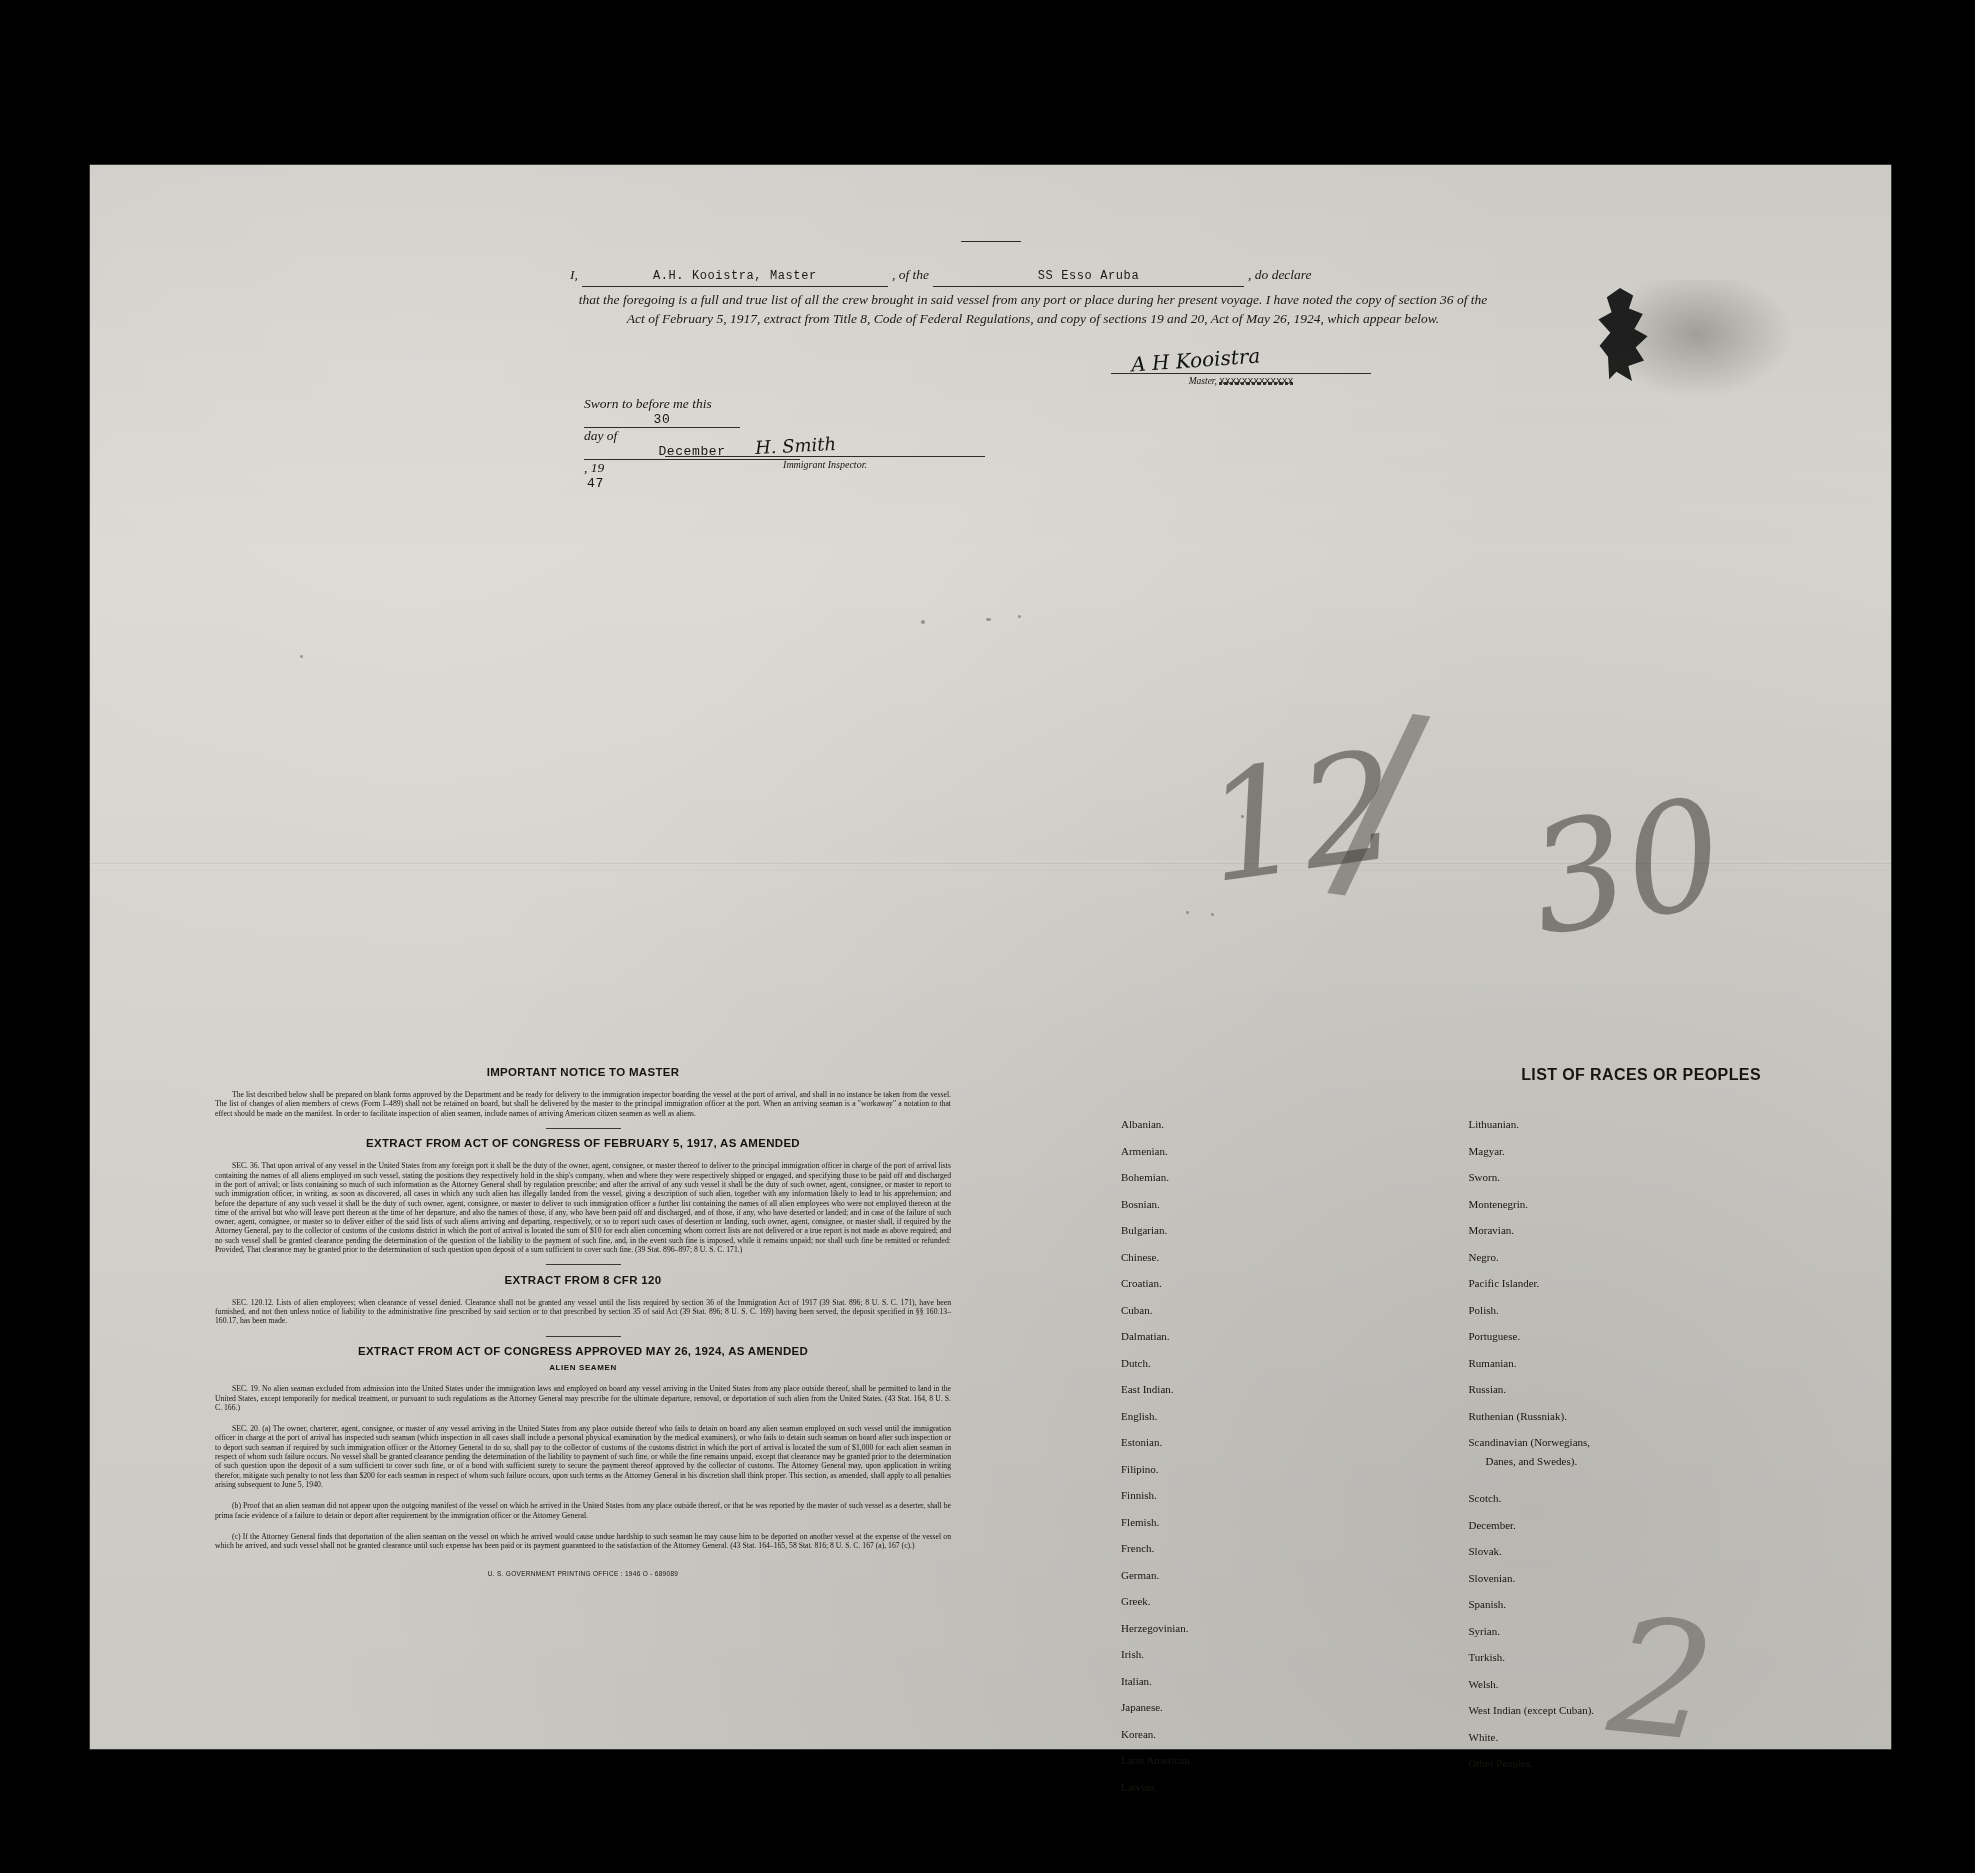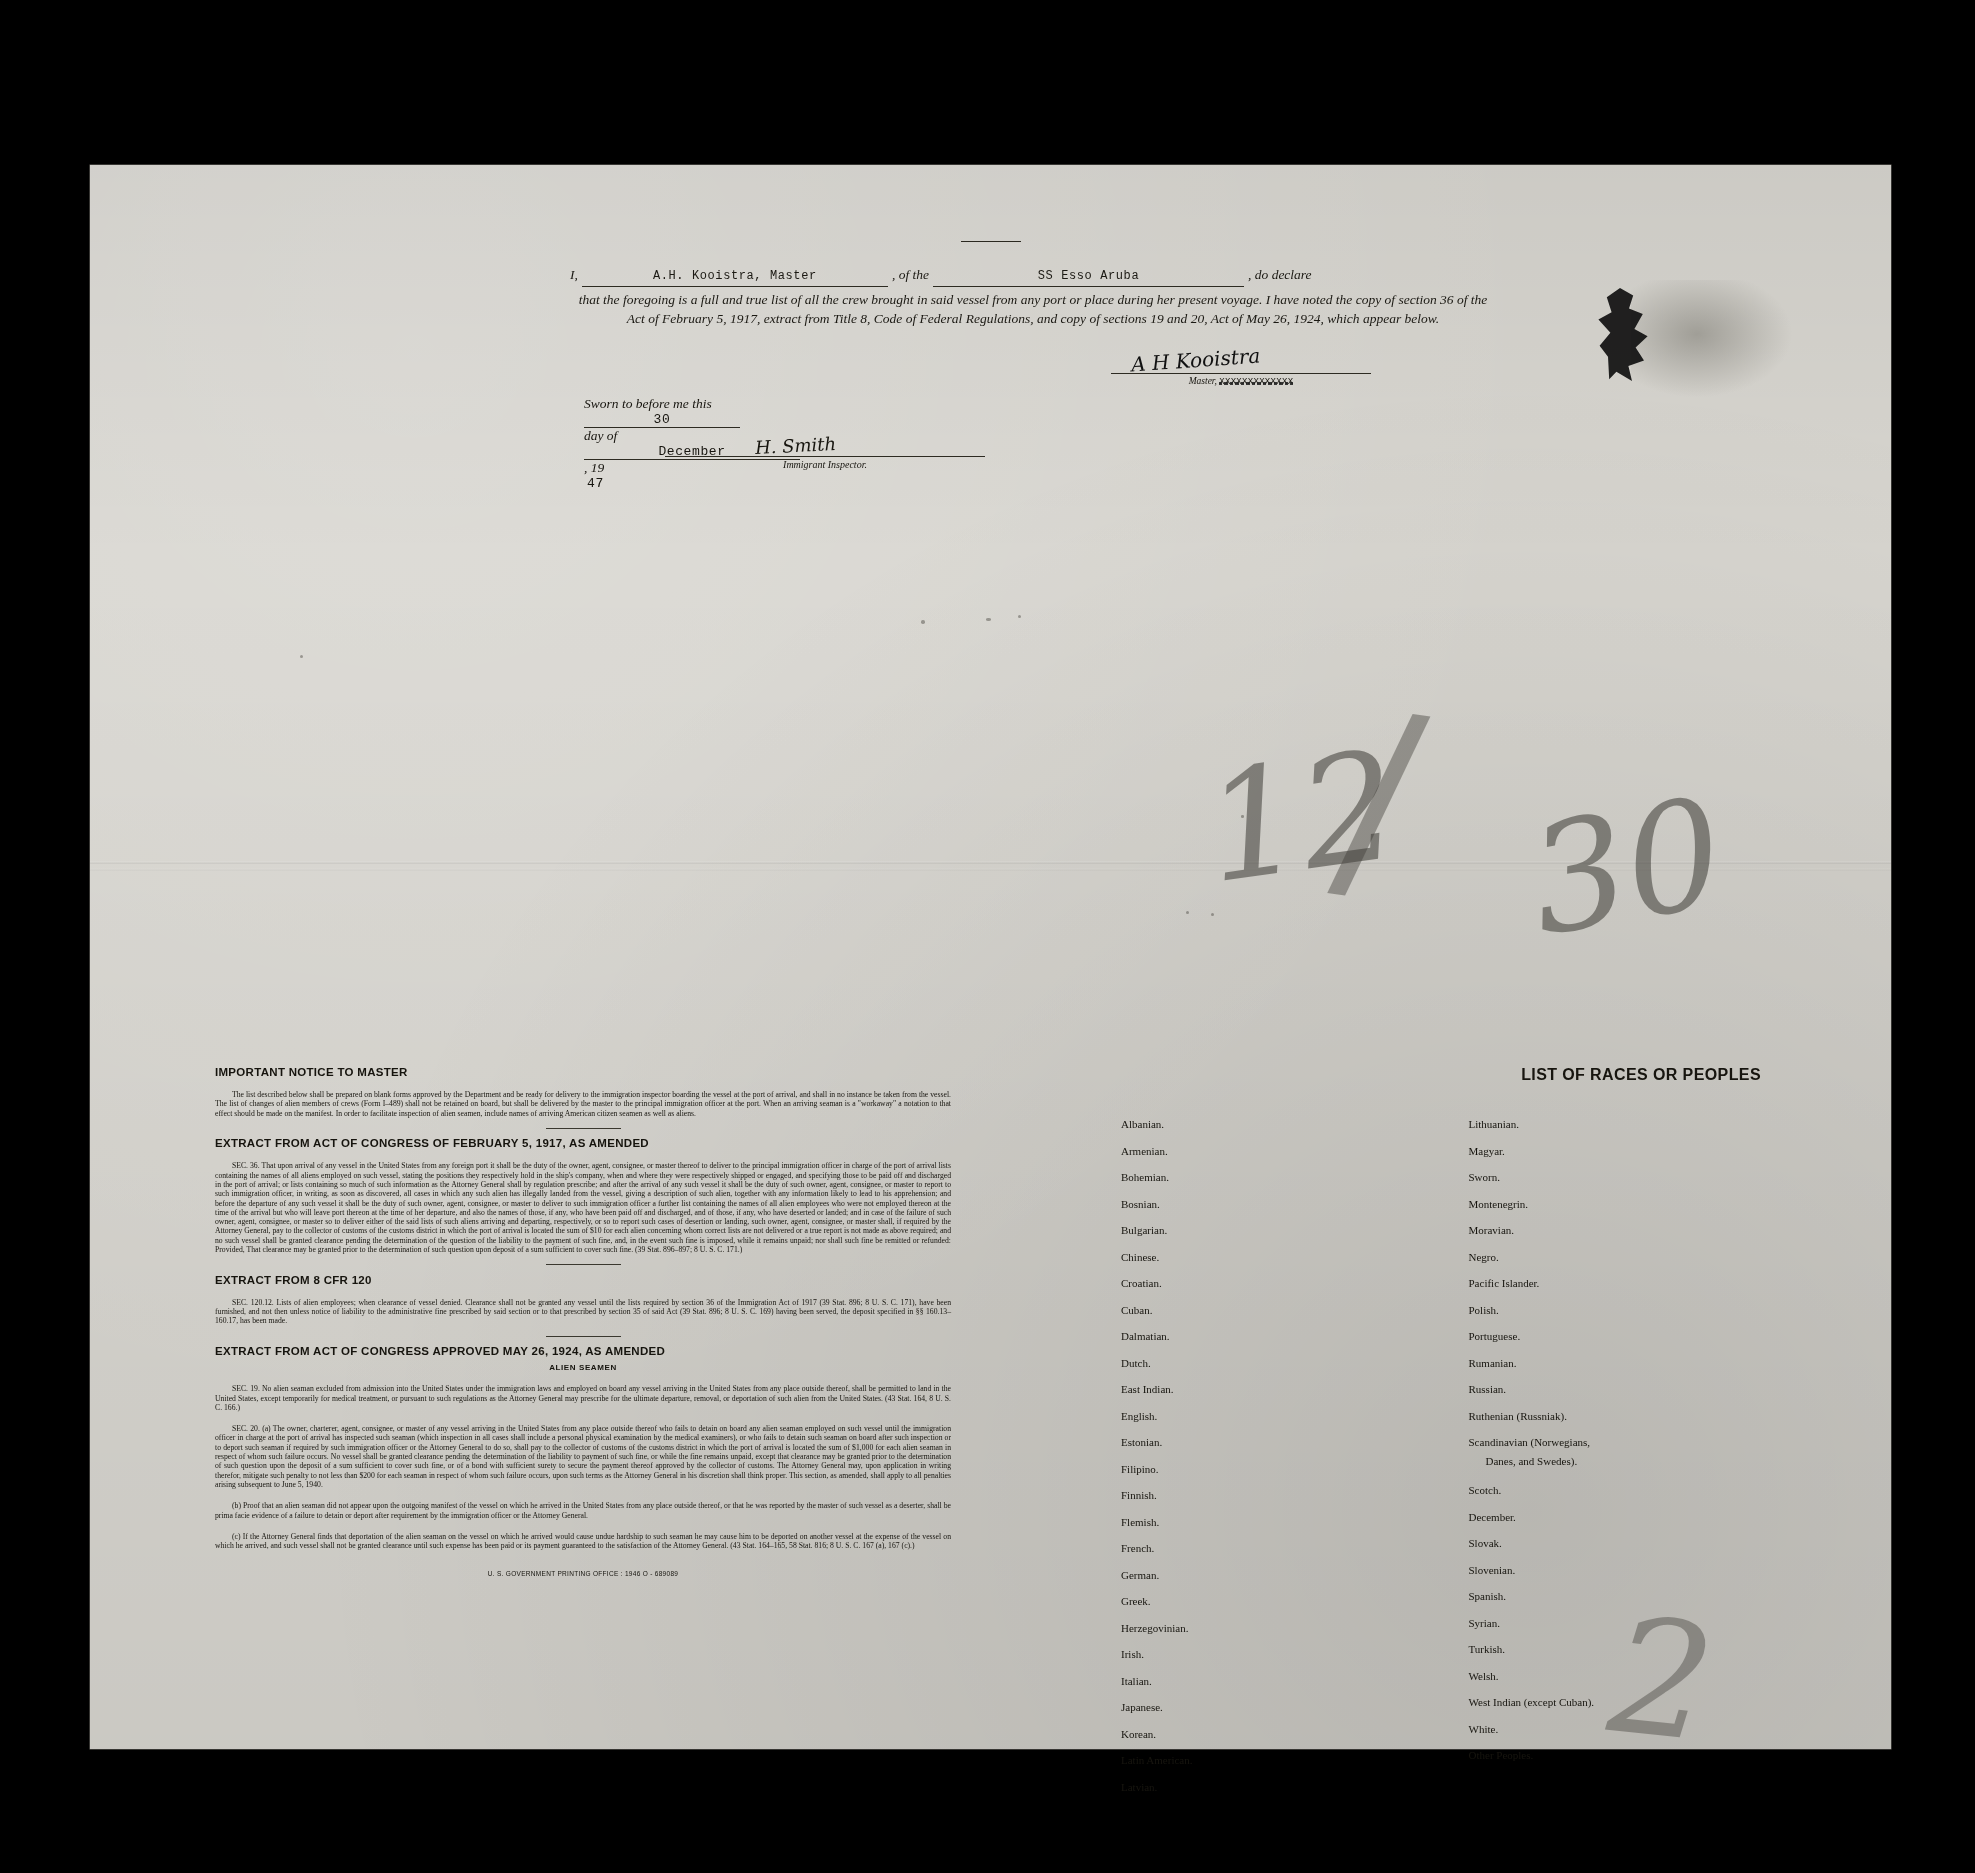--- a/index.html
+++ b/index.html
@@ -269,21 +269,21 @@
     color: #16140e;
   }
   .col-right {
     position: absolute;
     left: 1031px;
     top: 901px;
     width: 640px;
   }
 
   .sec-head {
-    text-align: left;
+    text-align: center;
     font-weight: bold;
     font-size: 11.5px;
     letter-spacing: 0.3px;
     margin-bottom: 6px;
   }
   .body-text {
     font-family: "Liberation Serif", serif;
     font-size: 7.7px;
     line-height: 9.3px;
     text-align: justify;
@@ -326,21 +326,21 @@
     font-size: 11px;
   }
   .races-col {
     flex: 1;
   }
   .races-col div {
     margin-bottom: 14.5px;
     white-space: nowrap;
   }
   .races-col div.two-line { margin-bottom: 7px; }
-  .races-col div.indent { padding-left: 17px; margin-bottom: 17px; }
+  .races-col div.indent { padding-left: 17px; margin-bottom: 25px; }
 
   
   .speck {
     position: absolute;
     background: rgba(70,68,62,0.45);
     border-radius: 50%;
     pointer-events: none;
   }
 </style>
 </head>

